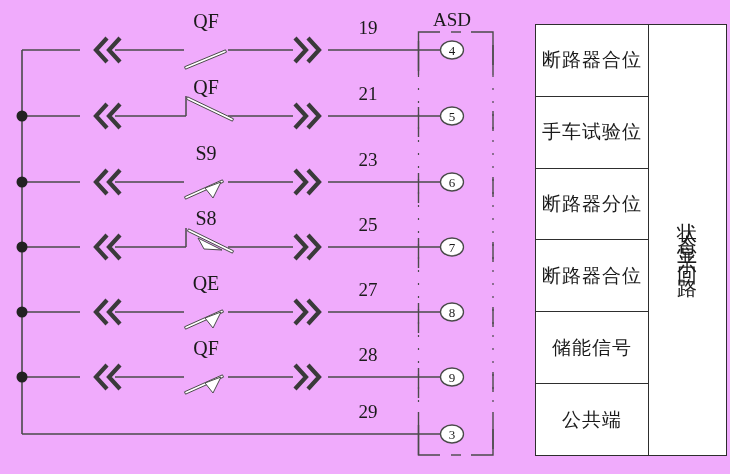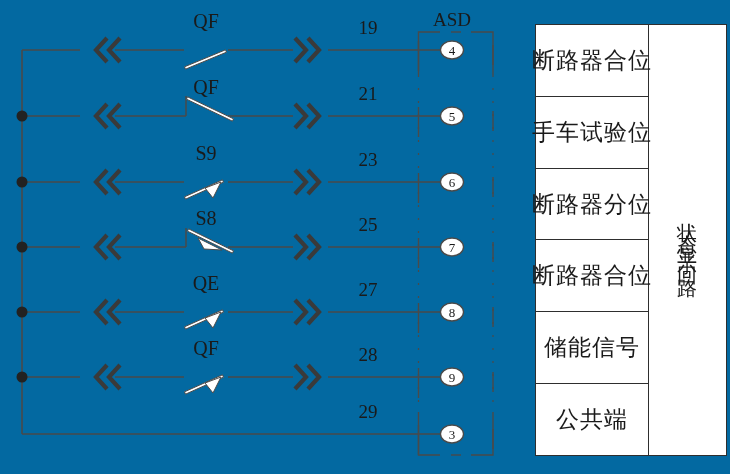--- a/index.html
+++ b/index.html
@@ -1,24 +1,24 @@
 <!DOCTYPE html>
 <html><head>
 <meta charset="utf-8">
 <style>
   html,body{margin:0;padding:0;background:#ffffff;}
   body{font-family:"Liberation Serif","DejaVu Serif",serif;}
-  .stage{position:relative;width:730px;height:474px;background:#0369a1;overflow:hidden;}
+  .stage{position:relative;width:730px;height:474px;background:#f0abfc;overflow:hidden;}
   svg{position:absolute;left:0;top:0;}
   svg text{font-family:"Liberation Serif","DejaVu Serif",serif;fill:#1a1a1a;}
   .table{position:absolute;left:535px;top:24px;width:192px;height:432px;
          border:1.6px solid #2e2e2e;display:flex;box-sizing:border-box;background:#fff;}
   .cells{width:113px;border-right:1.6px solid #2e2e2e;display:flex;flex-direction:column;box-sizing:border-box;}
   .cell{flex:1;display:flex;align-items:center;justify-content:center;
-        border-bottom:1.4px solid #2e2e2e;font-size:23px;color:#1a1a1a;letter-spacing:1px;white-space:nowrap;}
+        border-bottom:1.4px solid #2e2e2e;font-size:19px;color:#1a1a1a;letter-spacing:1px;white-space:nowrap;}
   .cell:last-child{border-bottom:none;}
   .side{flex:1;display:flex;align-items:center;justify-content:center;}
   .vtext{writing-mode:vertical-rl;text-orientation:upright;font-size:20px;
          letter-spacing:11px;color:#1a1a1a;line-height:1;}
 </style>
 </head>
 <body>
 
 <div class="stage">
   <svg id="diagram" width="730" height="474" viewBox="0 0 730 474">

